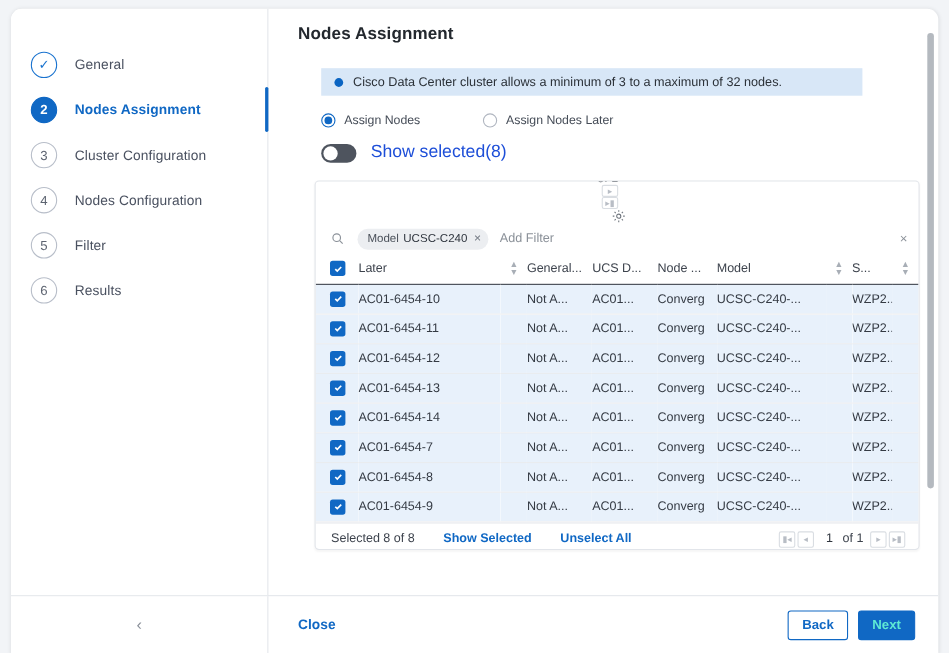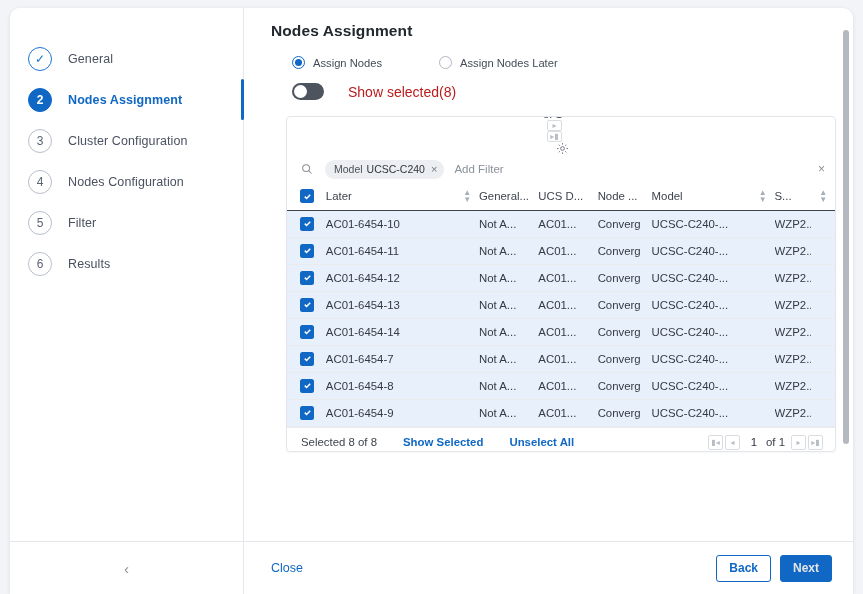--- a/index.html
+++ b/index.html
@@ -146,21 +146,21 @@
     background: #4e545e;
     position: relative;
     cursor: pointer;
     flex: 0 0 32px;
   }
   .toggle .knob {
     position: absolute; left: 2px; top: 2px;
     width: 13px; height: 13px; border-radius: 50%;
     background: #ffffff;
   }
-  .toggle-label { margin-left: 24px; font-size: 14px; color: #b91c1c; }
+  .toggle-label { margin-left: 13px; font-size: 16px; color: #1d4ed8; }
 
   
   .table-card {
     margin-top: 16px;
     margin-left: 15px;
     width: 550px;
     background: #fff;
     border: 1px solid #e2e5ea;
     border-radius: 4px;
     box-shadow: 0 1px 2px rgba(0,0,0,.04);
@@ -323,37 +323,37 @@
     font-size: 15px;
     cursor: pointer;
   }
   .footer-actions {
     flex: 1;
     display: flex;
     align-items: center;
     padding: 0 21px 0 27px;
   }
   .close-btn {
-    color: #1068c4; font-weight: normal; font-size: 12.5px; cursor: pointer;
+    color: #1068c4; font-weight: bold; font-size: 12.5px; cursor: pointer;
   }
   .btn {
     height: 27px;
     min-width: 52px;
     border-radius: 3px;
     font-size: 12px;
     font-weight: bold;
     display: flex; align-items: center; justify-content: center;
     cursor: pointer;
     padding: 0 12px;
   }
   .btn-secondary {
     background: #fff; color: #1068c4; border: 1.5px solid #1068c4;
     margin-left: auto; margin-right: 9px;
   }
-  .btn-primary { background: #1068c4; color: #e5e5e5; border: 1.5px solid #1068c4; }
+  .btn-primary { background: #1068c4; color: #5eead4; border: 1.5px solid #1068c4; }
 </style>
 </head>
 <body>
 
 <div class="wizard-card">
   <div class="wizard-body">
 
     <nav class="stepper">
 
       <div class="step done">
@@ -389,20 +389,24 @@
         <span class="step-label">Results</span>
       </div>
 
     </nav>
 
     <div class="content-wrap">
       <div class="content">
 
         <h1 class="page-title">Nodes Assignment</h1>
 
+        <div class="info-banner">
+          <span class="info-dot"></span>
+          <span>Cisco Data Center cluster allows a minimum of 3 to a maximum of 32 nodes.</span>
+        </div>
 
         <div class="radio-row">
           <label class="radio-opt on">
             <span class="radio-dot"></span>
             <span class="radio-label">Assign Nodes</span>
           </label>
           <label class="radio-opt">
             <span class="radio-dot"></span>
             <span class="radio-label">Assign Nodes Later</span>
           </label>

